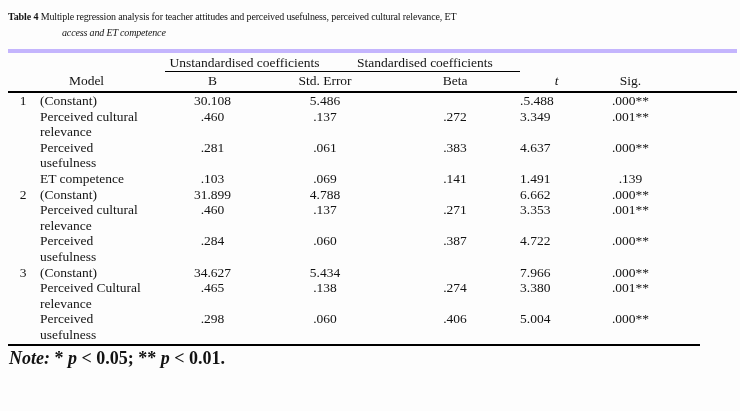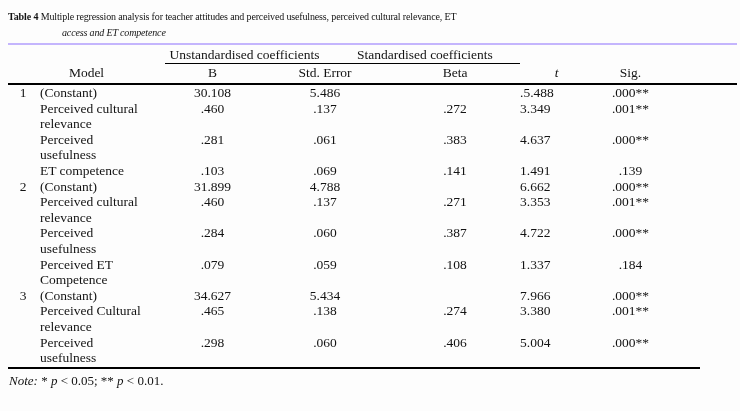--- a/index.html
+++ b/index.html
@@ -17,22 +17,22 @@
   .title { font-size: 10px; line-height: 16px; letter-spacing: -0.15px; }
   .title .t-line1 { white-space: nowrap; }
   .title b { letter-spacing: -0.1px; }
   .title .t-line2 { padding-left: 54px; font-style: italic; }
 
   
   table.reg-table {
     border-collapse: collapse;
     table-layout: fixed;
     width: 729px;
-    margin-top: 2px;
-    border-top: 2px solid #c4b5fd;
+    margin-top: 8px;
+    border-top: 4px solid #c4b5fd;
     font-size: 13.5px;
   }
   .reg-table th { font-weight: normal; font-size: 13.5px; }
   .spanner-row th, .spanner-row td { padding: 2px 0 0; line-height: 16px; }
   th.spanner { border-bottom: 1.5px solid #000; white-space: nowrap; }
   th.spanner .spanner-text { position: relative; left: -33px; }
   .header-row th, .header-row td {
     padding: 1px 0 2px;
     line-height: 16px;
     border-bottom: 2px solid #000;
@@ -41,21 +41,21 @@
 
   .reg-table td { padding: 0; vertical-align: top; line-height: 15.6px; }
   td.col-num  { text-align: center; }
   td.col-label { padding-left: 2px; }
   td.col-center { text-align: center; }
   td.col-t { padding-right: 7px; }
 
   .bottom-rule { width: 692px; height: 2px; background: #000; margin-top: 1px; }
 
   
-  .note { font-size: 13px; line-height: 16px; margin-top: 4px; margin-left: 1px; }
+  .note { font-size: 18px; line-height: 16px; margin-top: 4px; margin-left: 1px; font-weight: bold; }
 </style>
 </head>
 <body>
 
 <div class="sheet">
 
   <div class="title">
     <div class="t-line1"><b>Table 4</b> <span>Multiple regression analysis for teacher attitudes and perceived usefulness, perceived cultural relevance, ET</span></div>
     <div class="t-line2">access and ET competence</div>
   </div>
@@ -153,30 +153,20 @@
           <td class="col-num"></td>
           <td class="col-label">Perceived<br>usefulness</td>
           <td class="col-center">.284</td>
           <td class="col-center">.060</td>
           <td class="col-center">.387</td>
           <td class="col-t">4.722</td>
           <td class="col-center">.000**</td>
           <td class="col-spacer"></td>
         </tr>
         <tr>
-          <td class="col-num"></td>
-          <td class="col-label">Perceived ET<br>Competence</td>
-          <td class="col-center">.079</td>
-          <td class="col-center">.059</td>
-          <td class="col-center">.108</td>
-          <td class="col-t">1.337</td>
-          <td class="col-center">.184</td>
-          <td class="col-spacer"></td>
-        </tr>
-        <tr>
           <td class="col-num">3</td>
           <td class="col-label">(Constant)</td>
           <td class="col-center">34.627</td>
           <td class="col-center">5.434</td>
           <td class="col-center"></td>
           <td class="col-t">7.966</td>
           <td class="col-center">.000**</td>
           <td class="col-spacer"></td>
         </tr>
         <tr>

